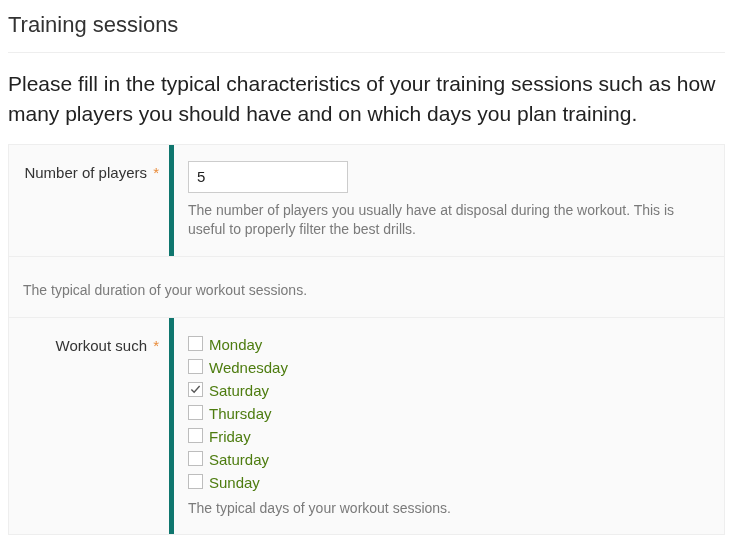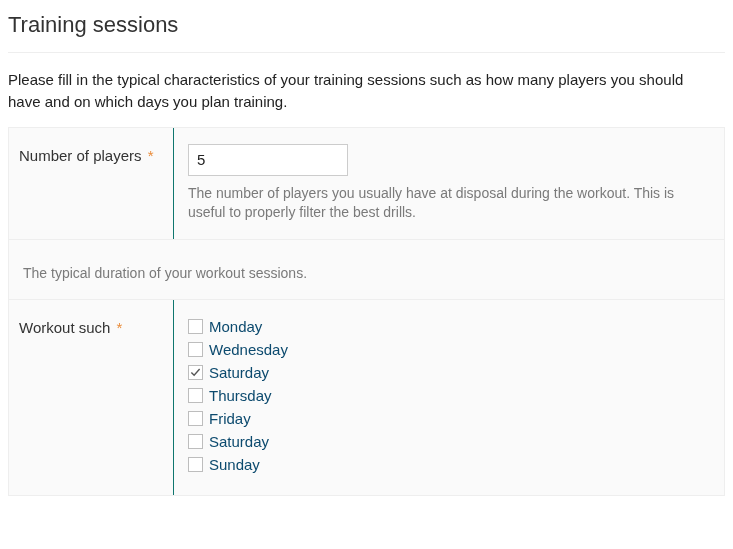--- a/index.html
+++ b/index.html
@@ -16,42 +16,43 @@
   }
   h2.section-title {
     font-size: 22px;
     font-weight: 300;
     color: #333;
     margin: 4px 0 6px 0;
     padding-bottom: 14px;
     border-bottom: 1px solid #eee;
   }
   .intro {
-    font-size: 15px;
+    font-size: 21px;
     color: #222;
     line-height: 1.45;
     margin: 16px 8px 14px 0;
   }
   .form-table {
     width: 100%;
     border: 1px solid #eee;
     border-collapse: collapse;
     background: #fafafa;
   }
   .form-row {
     display: flex;
     border-bottom: 1px solid #eee;
   }
   .form-row:last-child { border-bottom: 0; }
   .label-col {
     width: 165px;
     padding: 18px 10px 18px 10px;
+    text-align: right;
     font-size: 15px;
     color: #333;
-    border-right: 1px solid #0f766e;
+    border-right: 5px solid #0f766e;
     line-height: 1.35;
   }
   .req { color: #e98b39; margin-left: 2px; }
   .field-col {
     flex: 1;
     padding: 16px 14px 16px 14px;
   }
   input[type="text"].text-input {
     width: 160px;
     height: 32px;
@@ -63,25 +64,25 @@
   }
   .help {
     font-size: 14px;
     color: #7a7a7a;
     margin-top: 8px;
     line-height: 1.4;
   }
   .checks { margin-top: 2px; }
   .check-item {
     display: flex;
-    align-items: center;
+    align-items: flex-start;
     gap: 6px;
     margin-bottom: 6px;
     font-size: 15px;
-    color: #0c4a6e;
+    color: #4d7c0f;
   }
   .cbox {
     width: 15px;
     height: 15px;
     border: 1px solid #bdbdbd;
     background: #fff;
     display: inline-flex;
     align-items: center;
     justify-content: center;
   }
@@ -149,17 +150,18 @@
             </div>
             <div class="check-item">
               <span class="cbox" data-checked="false"></span>
               <span>Saturday</span>
             </div>
             <div class="check-item">
               <span class="cbox" data-checked="false"></span>
               <span>Sunday</span>
             </div>
           </div>
+        <div class="help">The typical days of your workout sessions.</div>
       </div>
     </div>
 
   </div>
 </div>
 
 </body></html>

